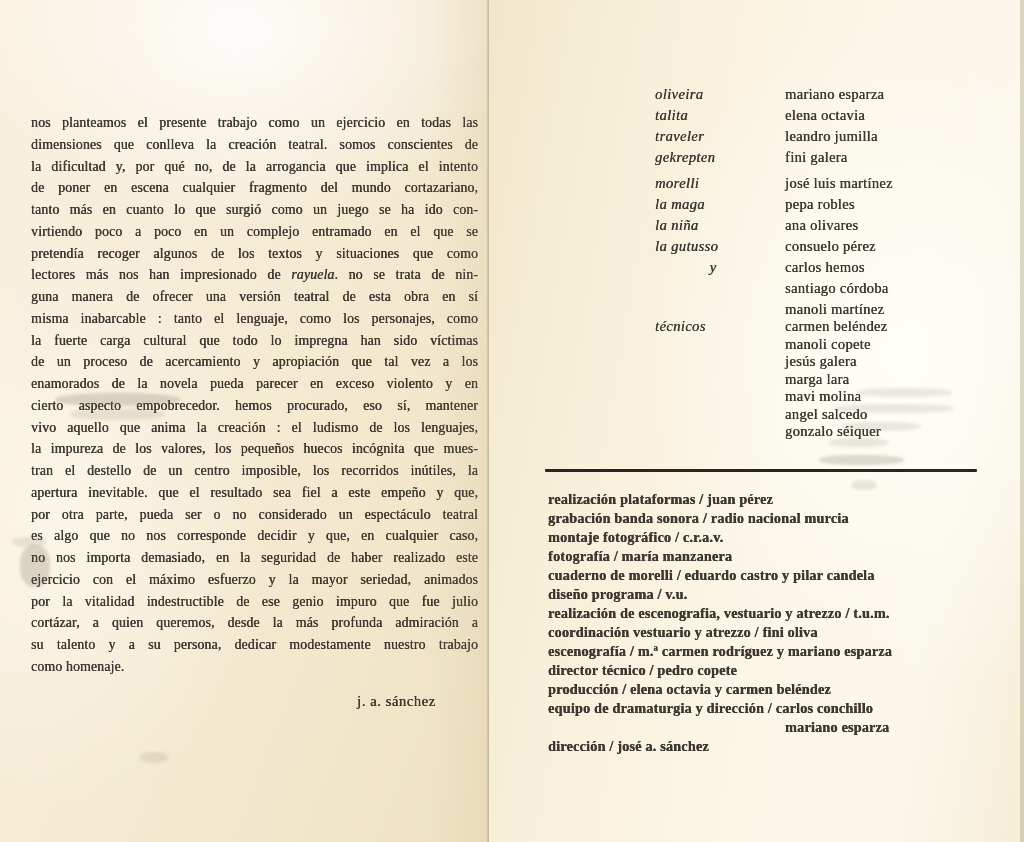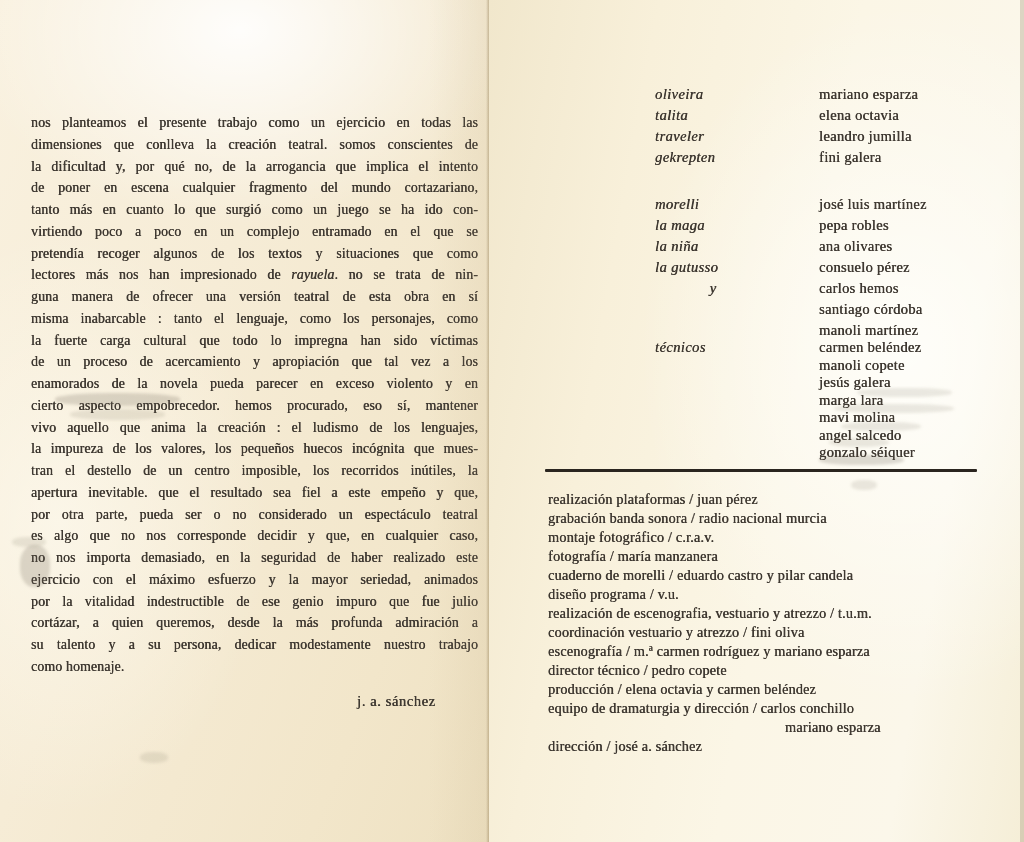--- a/index.html
+++ b/index.html
@@ -61,37 +61,38 @@
   .page-right::after { 
     content:""; position:absolute; right:0; top:0; width:4px; height:100%;
     background:rgba(140,125,95,.28);
   }
 
   .cast {
     position:absolute; left:166px; top:86px; width:330px;
     font-size:14.5px; text-shadow:.35px 0 0 currentColor;
   }
   .cast-group { width:100%; }
-  .cast-g2 { margin-top:26px; }
+  .cast-g2 { margin-top:5px; }
   .cast-g3 { margin-top:-4px; }
-  .cast-row { display:flex; height:21px; align-items:flex-start;gap:34px; }
+  .cast-row { display:flex; height:21px; align-items:flex-start; }
   .cast-g3 .cast-row { height:17.5px; }
   .cast-role { width:130px; font-style:italic; letter-spacing:.4px; }
   .cast-name { flex:1; letter-spacing:.3px; }
   .cast-g2 .cast-row:nth-of-type(5) .cast-role { text-align:center; padding-right:14px; }
 
   .rule {
     position:absolute; left:56px; top:469px; width:432px; height:3px;
     background:#2a251f; border-radius:1px;
   }
 
   .credits {
     position:absolute; left:59px; top:490px; width:470px;
     font-size:14.2px; line-height:19px; letter-spacing:.2px;
     text-shadow:.35px 0 0 currentColor;
+    font-weight:bold;
   }
   .credit-line { height:19px; white-space:nowrap; }
   .credits .credit-line:nth-of-type(13) { padding-left:237px; }
 
   
   .artifact { position:absolute; pointer-events:none; filter:blur(1.6px); border-radius:45%; }
   .a-ink { background:rgba(105,97,80,.22); }
   .a-faint { background:rgba(120,112,95,.15); }
 </style>
 </head>

